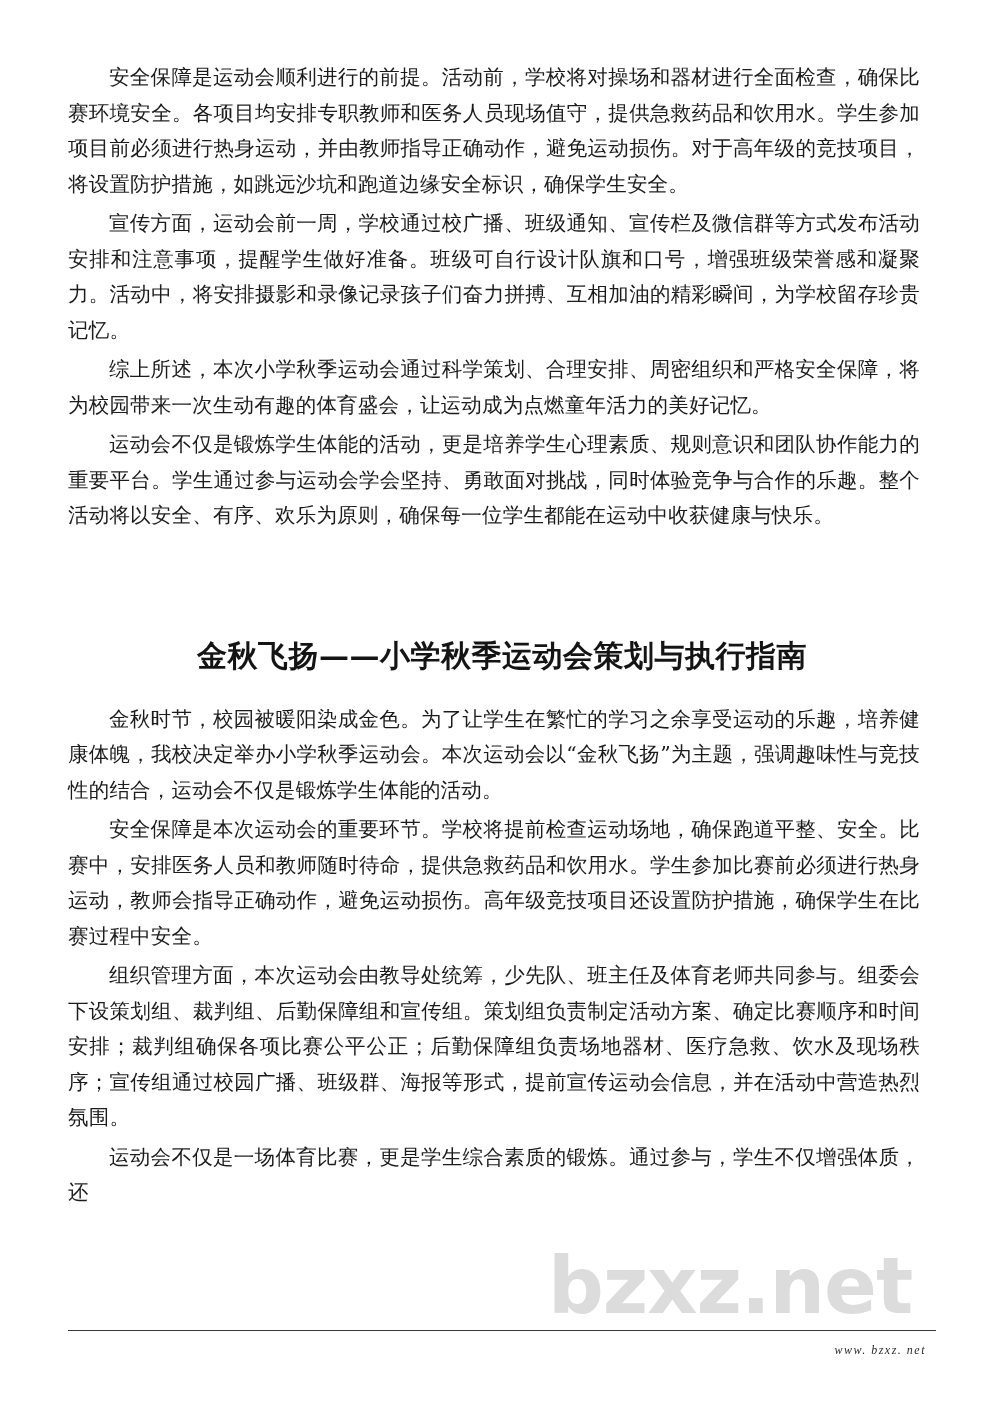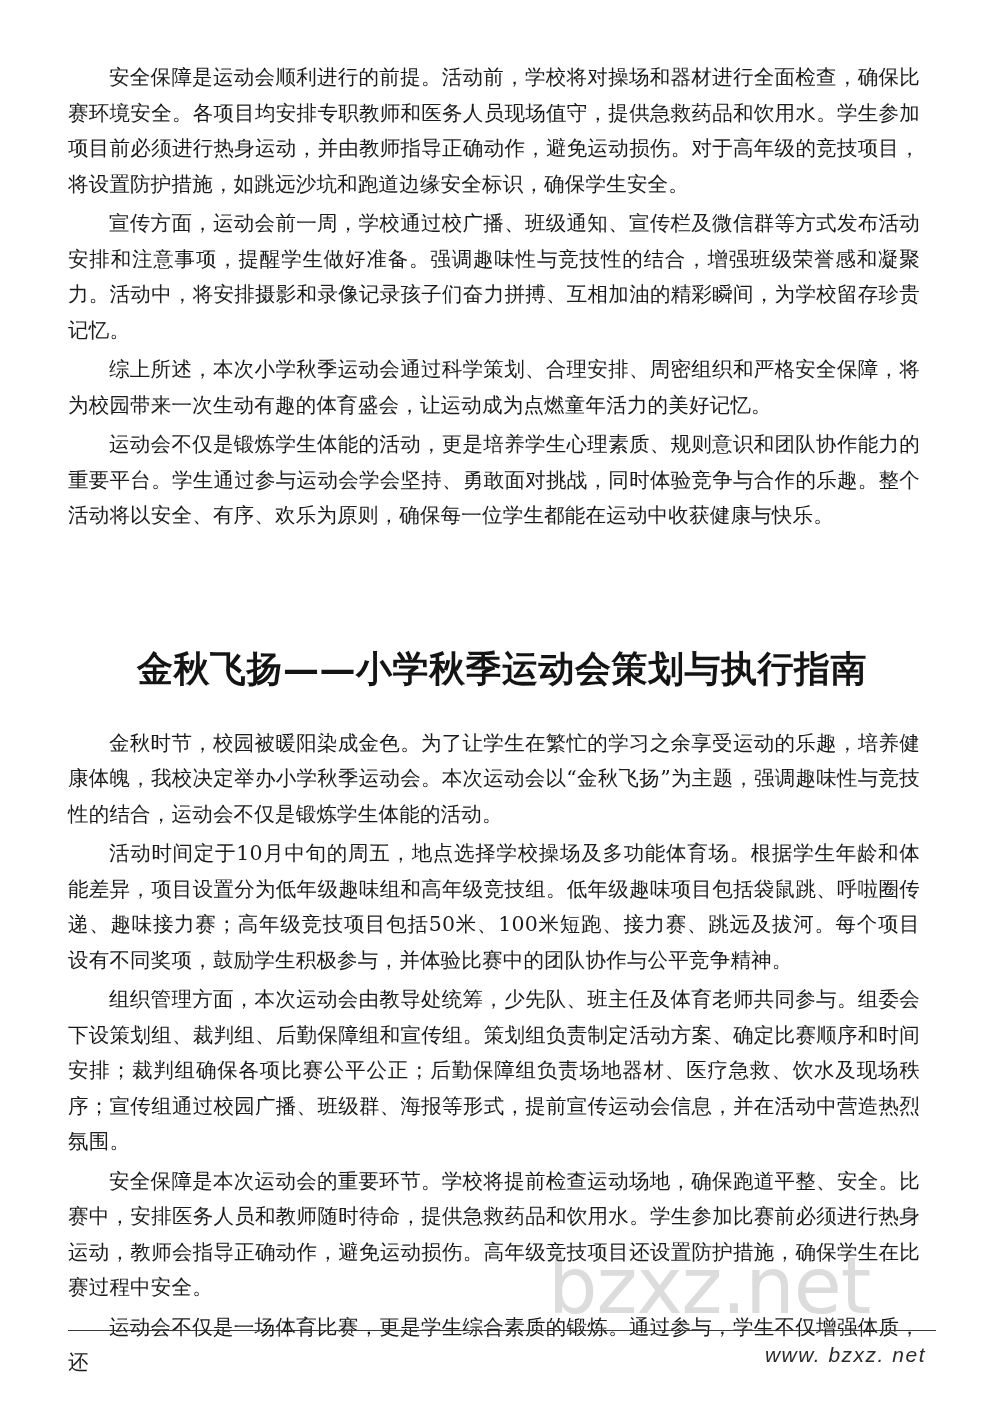--- a/index.html
+++ b/index.html
@@ -31,21 +31,21 @@
     left: 548px;
     top: 1238px;
     width: 400px;
     height: 100px;
     z-index: 0;
     pointer-events: none;
     user-select: none;
   }
   #watermark .wm-text {
     font-family: "DejaVu Sans", "Liberation Sans", sans-serif;
-    font-weight: normal;
+    font-weight: bold;
     font-size: 78px;
     line-height: 96px;
     letter-spacing: -1px;
     color: #dcdcdc;
     white-space: nowrap;
   }
 
   
   #content {
     position: absolute;
@@ -67,24 +67,24 @@
     color: #1b1b1b;
     position: relative;
     z-index: 2;
   }
 
   .section-gap {
     height: 96px;
   }
 
   .doc-heading {
-    margin: 12px;
+    margin: 0;
     padding: 0;
     text-align: center;
-    font-size: 36px;
+    font-size: 30px;
     line-height: 44px;
     font-weight: bold;
     letter-spacing: 0.5px;
     color: #141414;
     position: relative;
     z-index: 2;
   }
 
   .heading-gap {
     height: 24px;
@@ -100,54 +100,53 @@
   }
   #footer .rule {
     width: 868px;
     height: 0;
     border-top: 1.4px solid #3a3a3a;
     margin: 0;
   }
   #footer .footer-url {
     margin-top: 12px;
     text-align: right;
-    font-family: Liberation Sans, sans-serif;
+    font-family: Liberation Serif, serif;
     font-style: italic;
-    font-size: 21px;
+    font-size: 12px;
     letter-spacing: 1.5px;
     color: #2b2b2b;
     padding-right: 10px;
   }
 </style>
 </head>
 <body>
 
 <div id="page">
 
   <div id="watermark">
     <div class="wm-text">bzxz.net</div>
   </div>
 
   <div id="content">
 
     <p class="para">安全保障是运动会顺利进行的前提。活动前，学校将对操场和器材进行全面检查，确保比赛环境安全。各项目均安排专职教师和医务人员现场值守，提供急救药品和饮用水。学生参加项目前必须进行热身运动，并由教师指导正确动作，避免运动损伤。对于高年级的竞技项目，将设置防护措施，如跳远沙坑和跑道边缘安全标识，确保学生安全。</p>
-    <p class="para">宣传方面，运动会前一周，学校通过校广播、班级通知、宣传栏及微信群等方式发布活动安排和注意事项，提醒学生做好准备。强调趣味性与竞技性的结合，增强班级荣誉感和凝聚力。活动中，将安排摄影和录像记录孩子们奋力拼搏、互相加油的精彩瞬间，为学校留存珍贵记忆。</p>
+    <p class="para">宣传方面，运动会前一周，学校通过校广播、班级通知、宣传栏及微信群等方式发布活动安排和注意事项，提醒学生做好准备。班级可自行设计队旗和口号，增强班级荣誉感和凝聚力。活动中，将安排摄影和录像记录孩子们奋力拼搏、互相加油的精彩瞬间，为学校留存珍贵记忆。</p>
     <p class="para">综上所述，本次小学秋季运动会通过科学策划、合理安排、周密组织和严格安全保障，将为校园带来一次生动有趣的体育盛会，让运动成为点燃童年活力的美好记忆。</p>
     <p class="para">运动会不仅是锻炼学生体能的活动，更是培养学生心理素质、规则意识和团队协作能力的重要平台。学生通过参与运动会学会坚持、勇敢面对挑战，同时体验竞争与合作的乐趣。整个活动将以安全、有序、欢乐为原则，确保每一位学生都能在运动中收获健康与快乐。</p>
 
     <div class="section-gap"></div>
 
     <h1 class="doc-heading">金秋飞扬——小学秋季运动会策划与执行指南</h1>
 
     <div class="heading-gap"></div>
 
     <p class="para">金秋时节，校园被暖阳染成金色。为了让学生在繁忙的学习之余享受运动的乐趣，培养健康体魄，我校决定举办小学秋季运动会。本次运动会以“金秋飞扬”为主题，强调趣味性与竞技性的结合，运动会不仅是锻炼学生体能的活动。</p>
-    <p class="para">活动时间定于10月中旬的周五，地点选择学校操场及多功能体育场。根据学生年龄和体能差异，项目设置分为低年级趣味组和高年级竞技组。低年级趣味项目包括袋鼠跳、呼啦圈传递、趣味接力赛；高年级竞技项目包括50米、100米短跑、接力赛、跳远及拔河。每个项目设有不同奖项，鼓励学生积极参与，并体验比赛中的团队协作与公平竞争精神。</p>
+    <p class="para">安全保障是本次运动会的重要环节。学校将提前检查运动场地，确保跑道平整、安全。比赛中，安排医务人员和教师随时待命，提供急救药品和饮用水。学生参加比赛前必须进行热身运动，教师会指导正确动作，避免运动损伤。高年级竞技项目还设置防护措施，确保学生在比赛过程中安全。</p>
     <p class="para">组织管理方面，本次运动会由教导处统筹，少先队、班主任及体育老师共同参与。组委会下设策划组、裁判组、后勤保障组和宣传组。策划组负责制定活动方案、确定比赛顺序和时间安排；裁判组确保各项比赛公平公正；后勤保障组负责场地器材、医疗急救、饮水及现场秩序；宣传组通过校园广播、班级群、海报等形式，提前宣传运动会信息，并在活动中营造热烈氛围。</p>
-    <p class="para">安全保障是本次运动会的重要环节。学校将提前检查运动场地，确保跑道平整、安全。比赛中，安排医务人员和教师随时待命，提供急救药品和饮用水。学生参加比赛前必须进行热身运动，教师会指导正确动作，避免运动损伤。高年级竞技项目还设置防护措施，确保学生在比赛过程中安全。</p>
     <p class="para">运动会不仅是一场体育比赛，更是学生综合素质的锻炼。通过参与，学生不仅增强体质，还</p>
 
   </div>
 
   <div id="footer">
     <div class="rule"></div>
     <div class="footer-url">www. bzxz. net</div>
   </div>
 
 </div>

